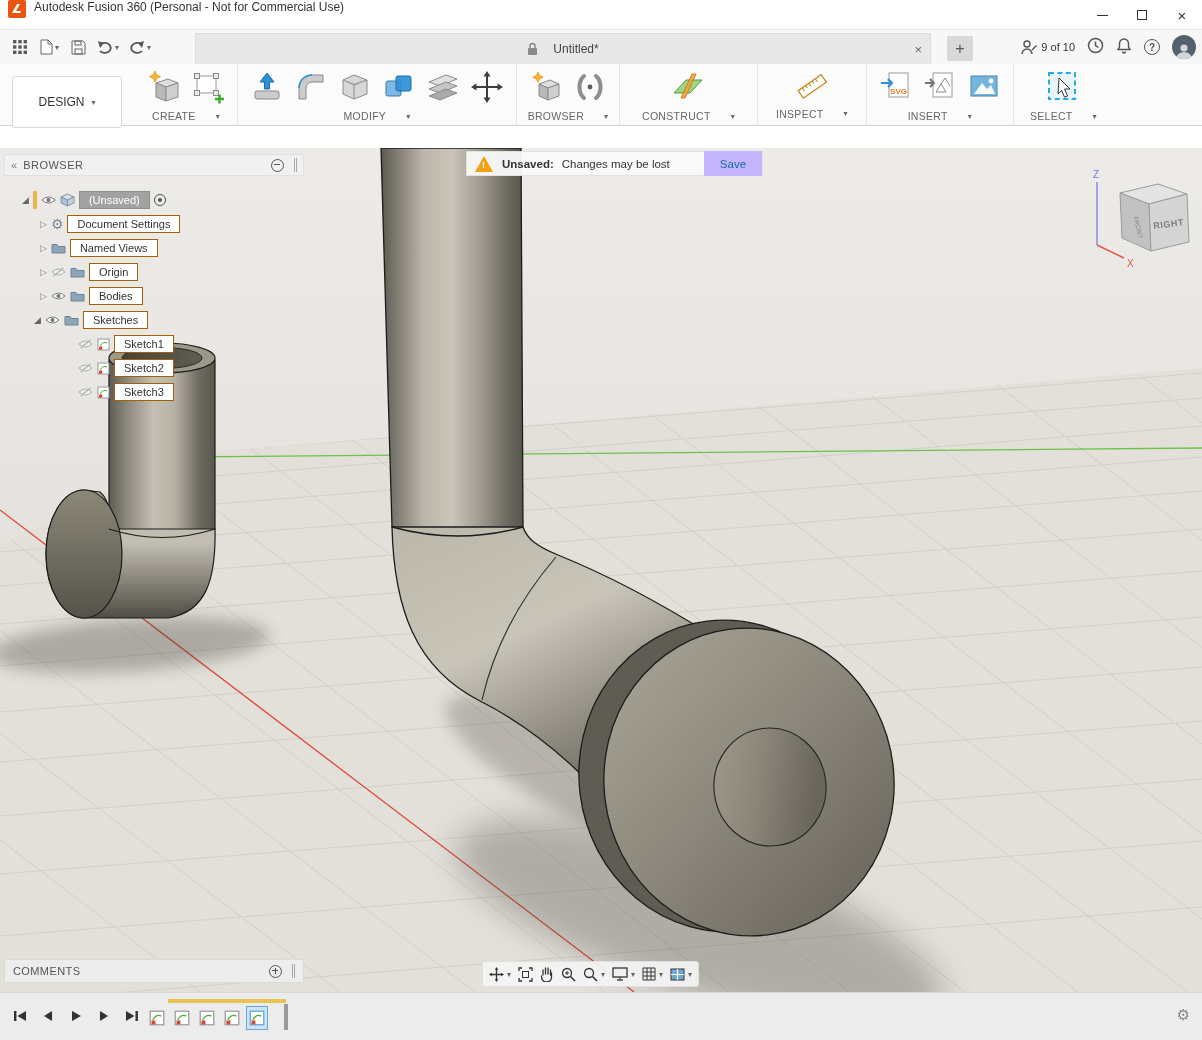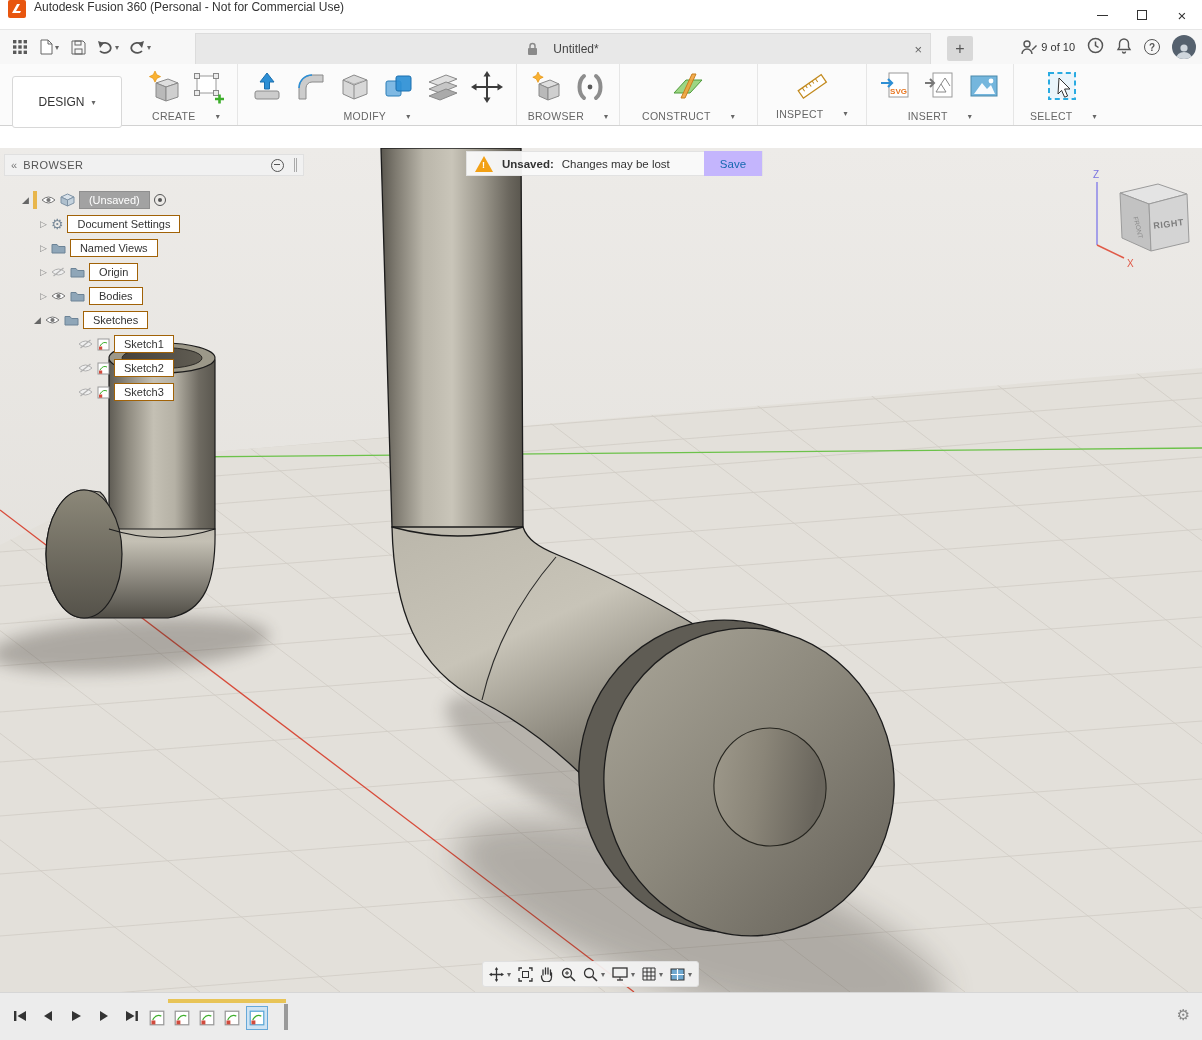--- a/index.html
+++ b/index.html
@@ -708,20 +708,25 @@
       </div>
       <div class="nbtn">
         <svg width="15" height="13" viewBox="0 0 15 13">
             <rect x="1" y="1" width="13" height="11" fill="#6fa8d0" stroke="#333"></rect>
             <path d="M7.5,1 v11 M1,6.5 h13" stroke="#fff" stroke-width="1.2"></path>
           </svg>
         <span class="caret">▾</span>
       </div>
     </div>
 
+    <div class="commentsbar">
+      <span class="ctitle">COMMENTS</span>
+      <span class="circplus" style="margin-left:auto"></span>
+      <span class="grip"></span>
+    </div>
   </div>
 
   <div class="footer">
     <div class="playback">
       <div class="pb">
         <svg width="16" height="14" viewBox="0 0 16 14">
             <rect x="2" y="2" width="2.4" height="10" fill="#333"></rect>
             <polygon points="14,2 14,12 5.5,7" fill="#333"></polygon>
           </svg>
       </div>

